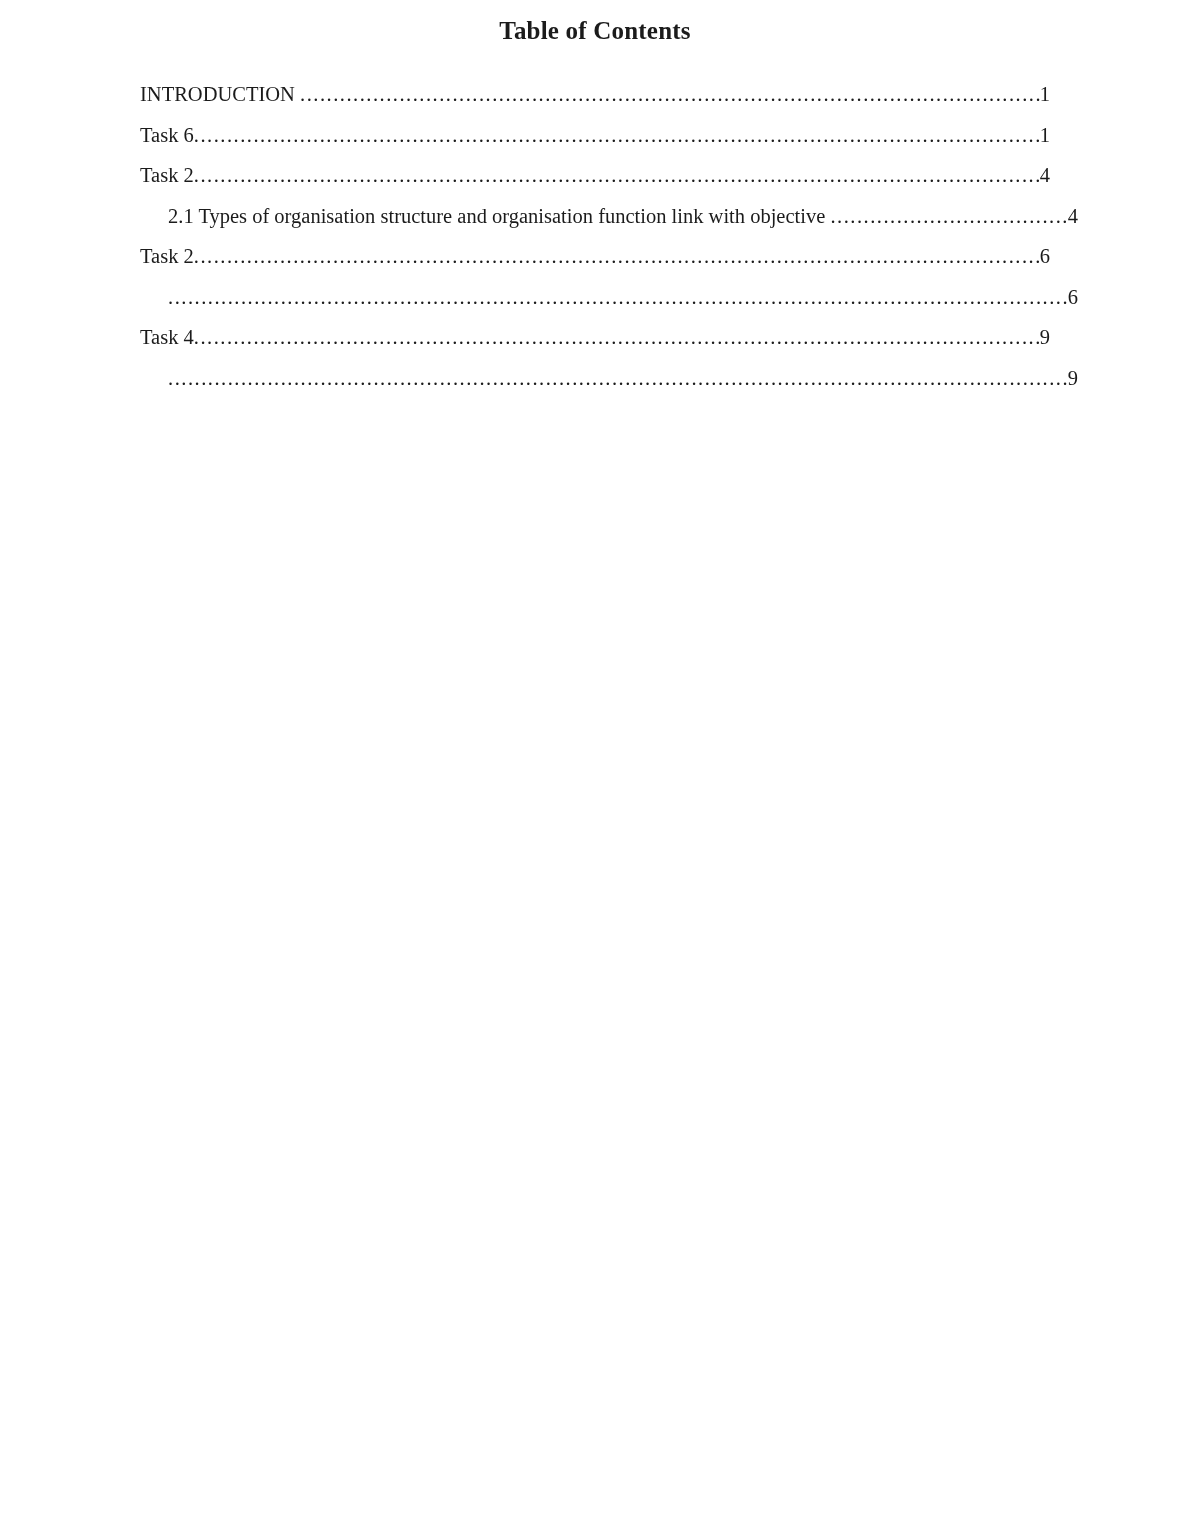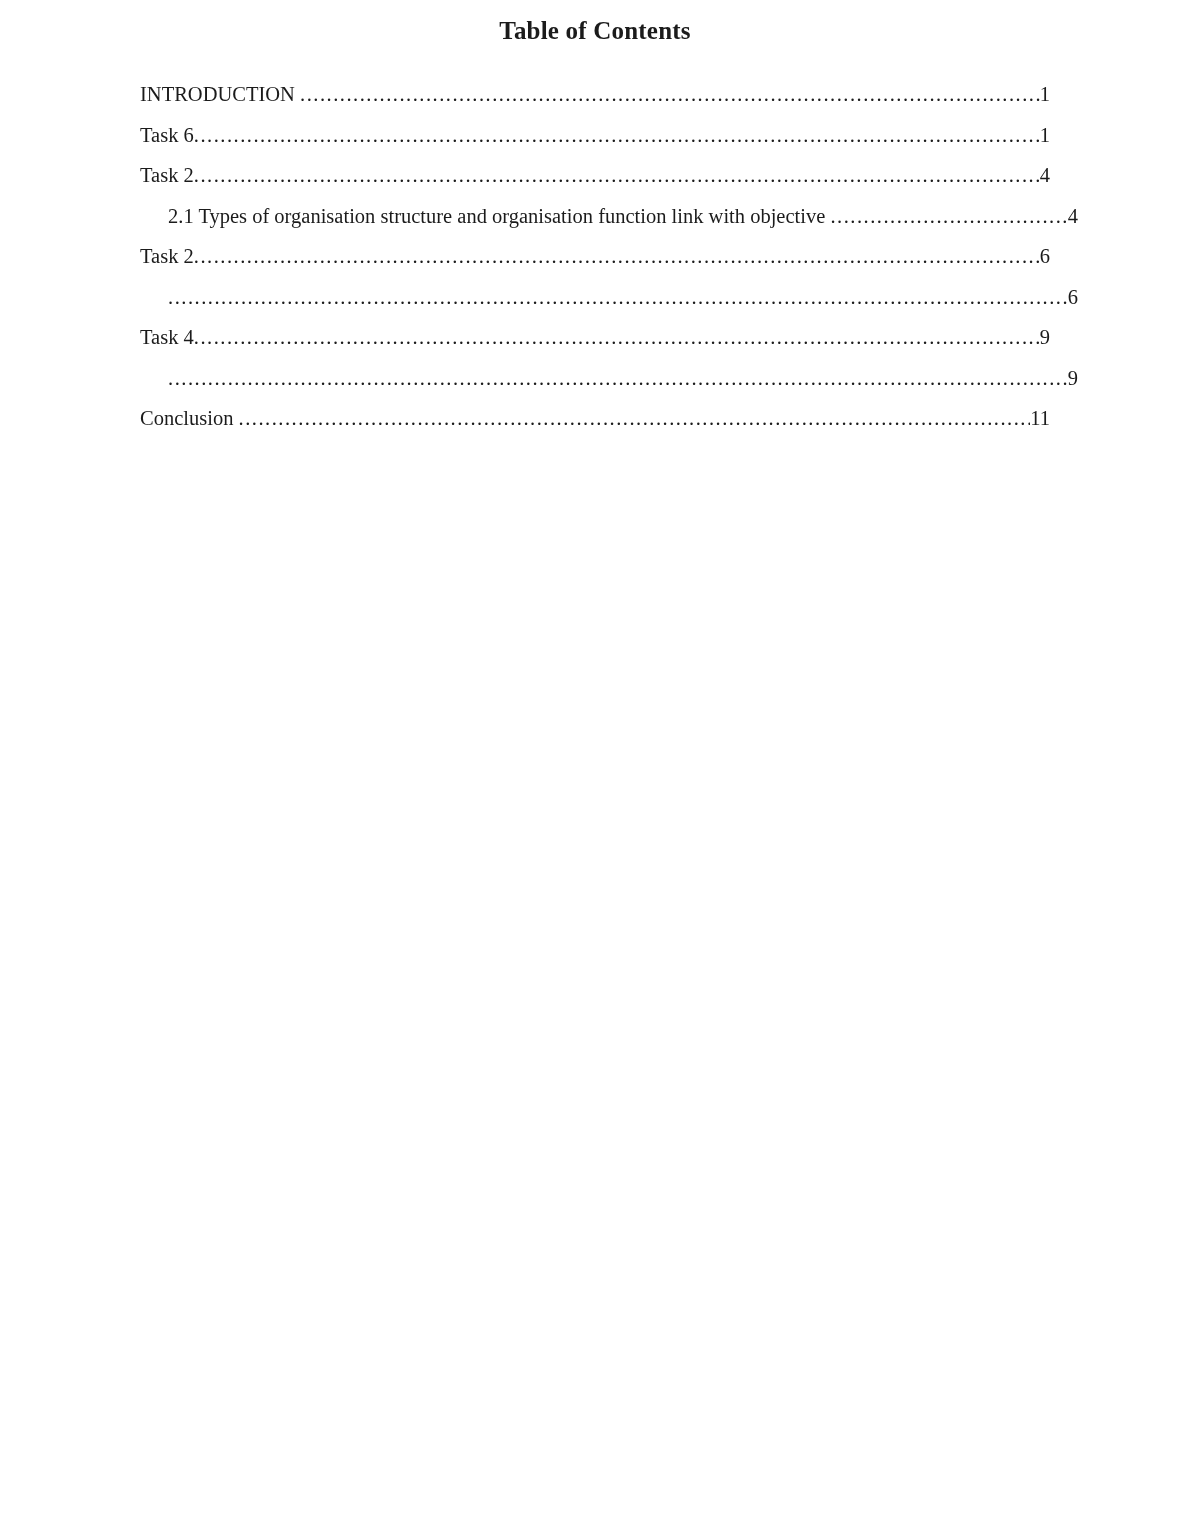--- a/index.html
+++ b/index.html
@@ -97,19 +97,14 @@
   </div>
       <div class="toc-row">
     <span class="toc-label">Task 4</span>
     <span class="toc-dots"></span>
     <span class="toc-page">9</span>
   </div>
       <div class="toc-row indent">
     <span class="toc-dots"></span>
     <span class="toc-page">9</span>
   </div>
-      <div class="toc-row">
-    <span class="toc-label">Conclusion </span>
-    <span class="toc-dots"></span>
-    <span class="toc-page">11</span>
-  </div>
     </div>
 </div>
 
 </body></html>

